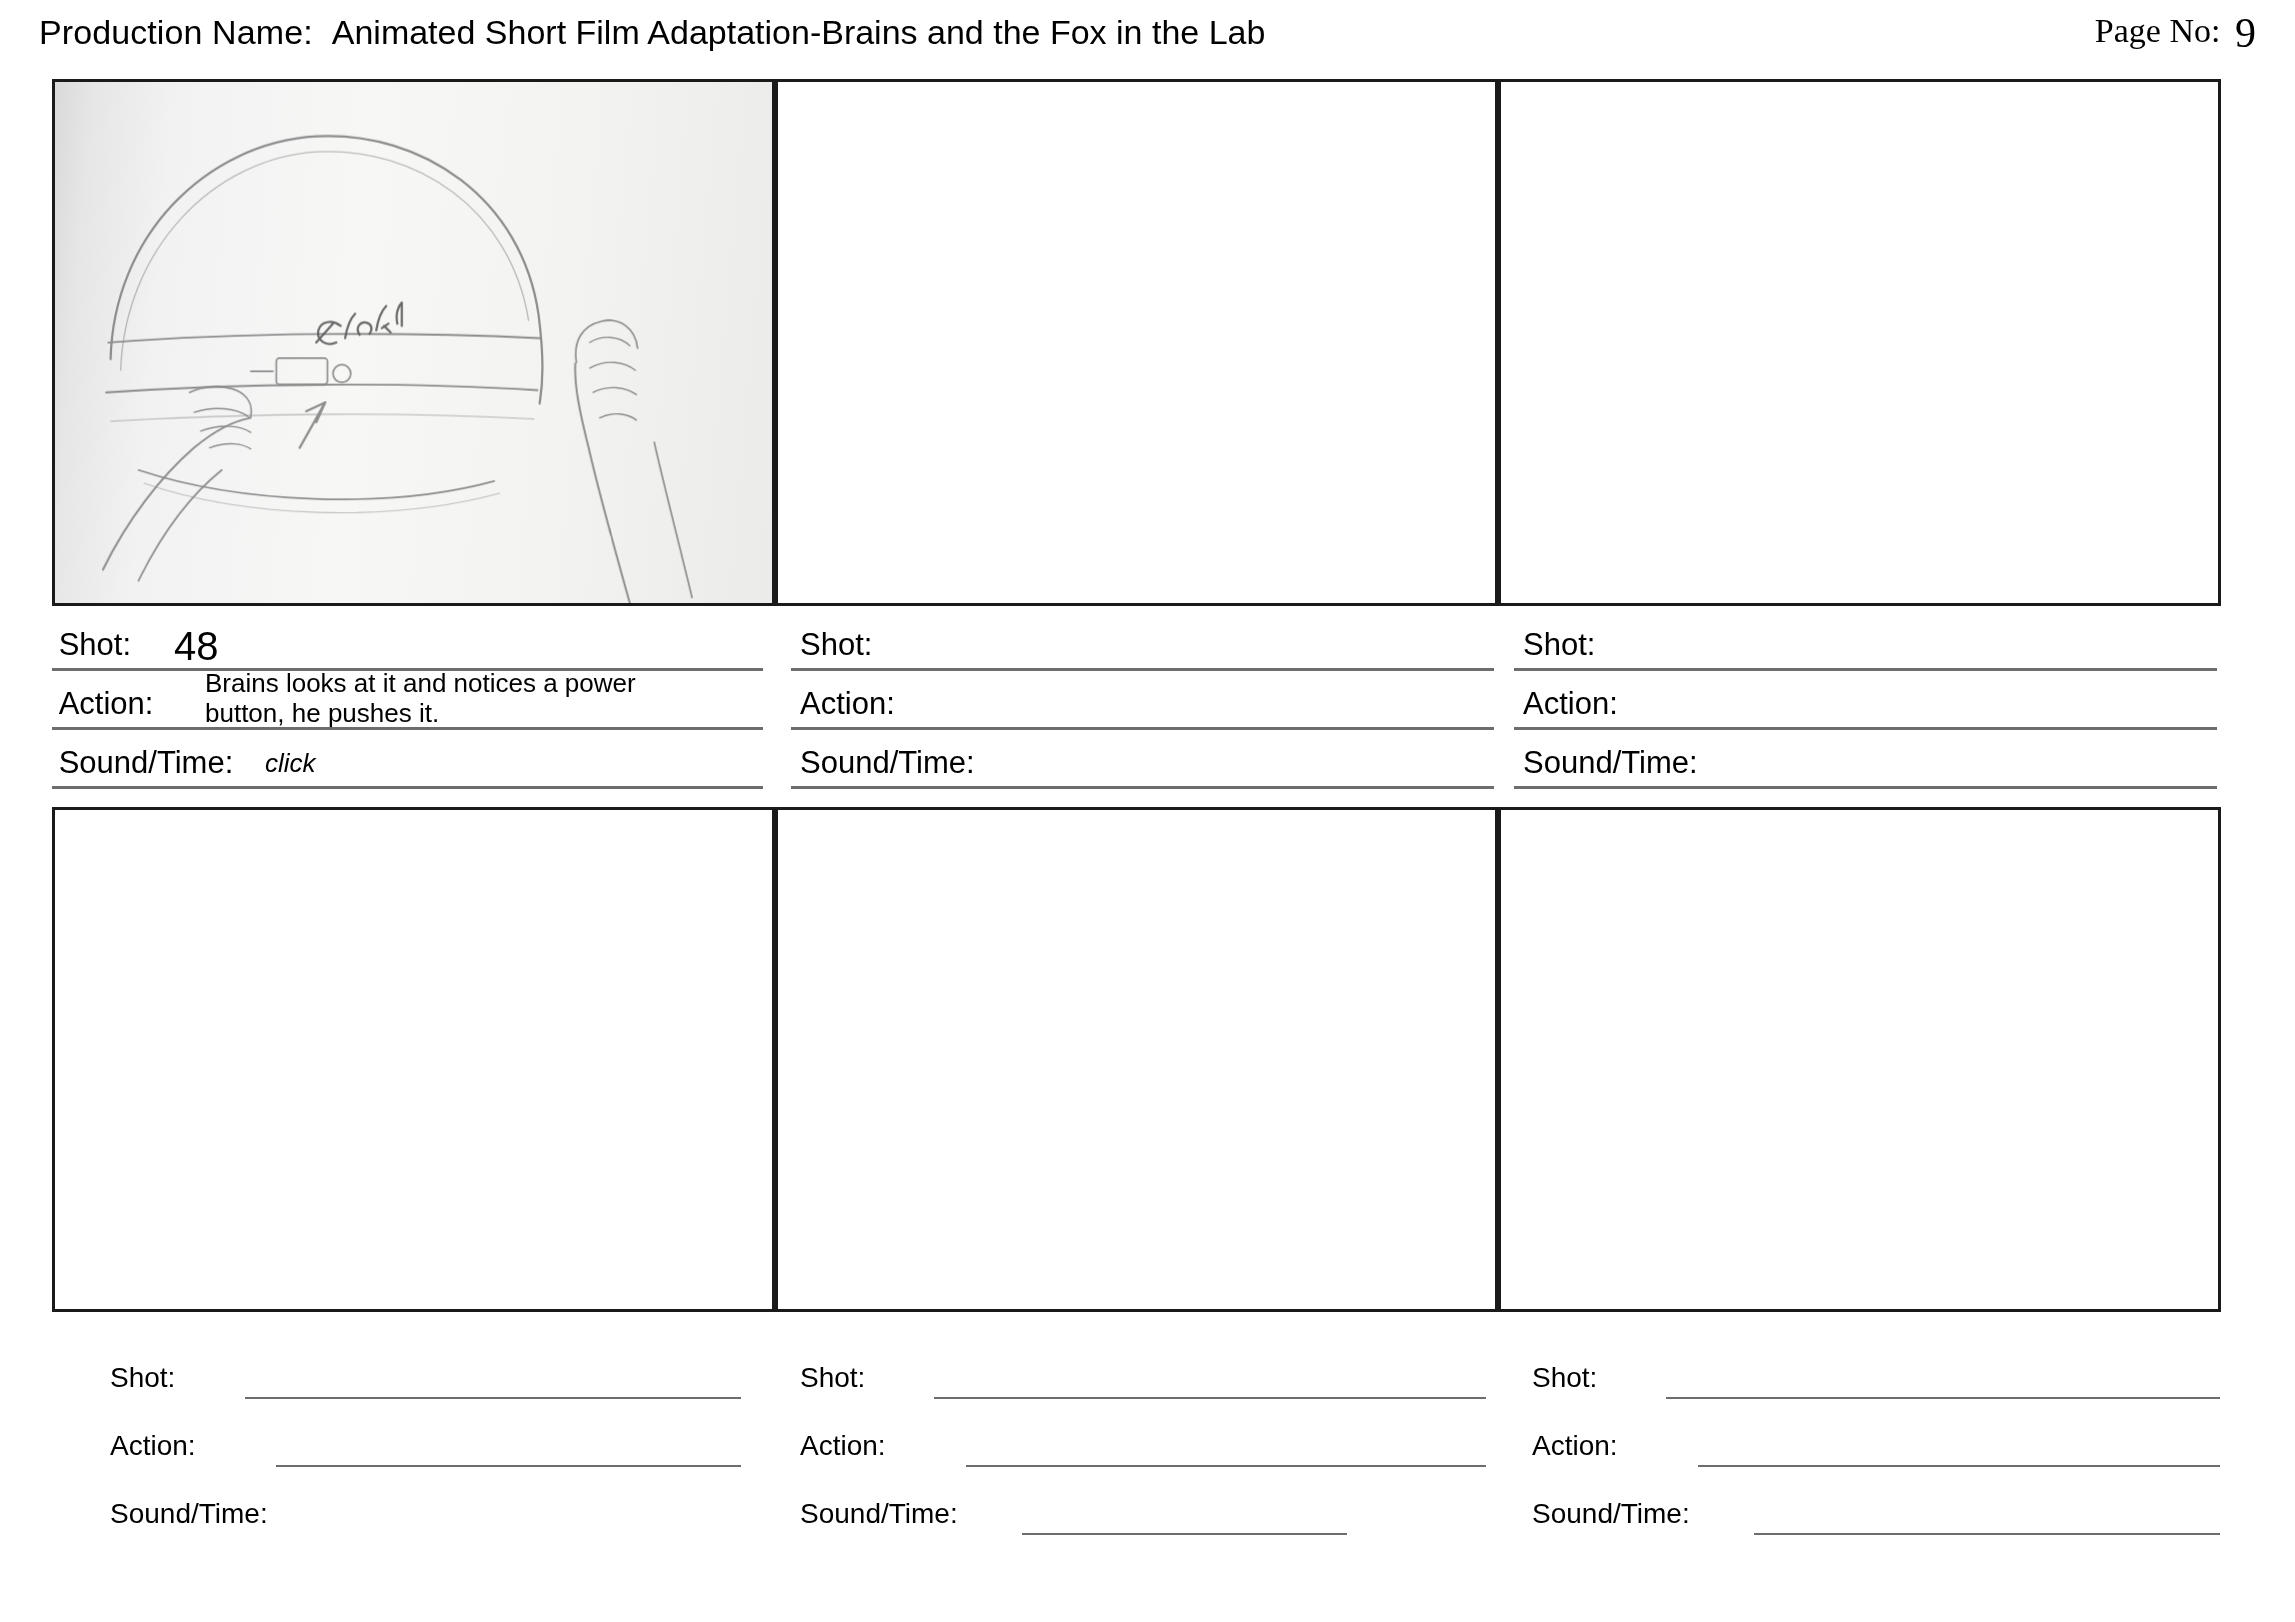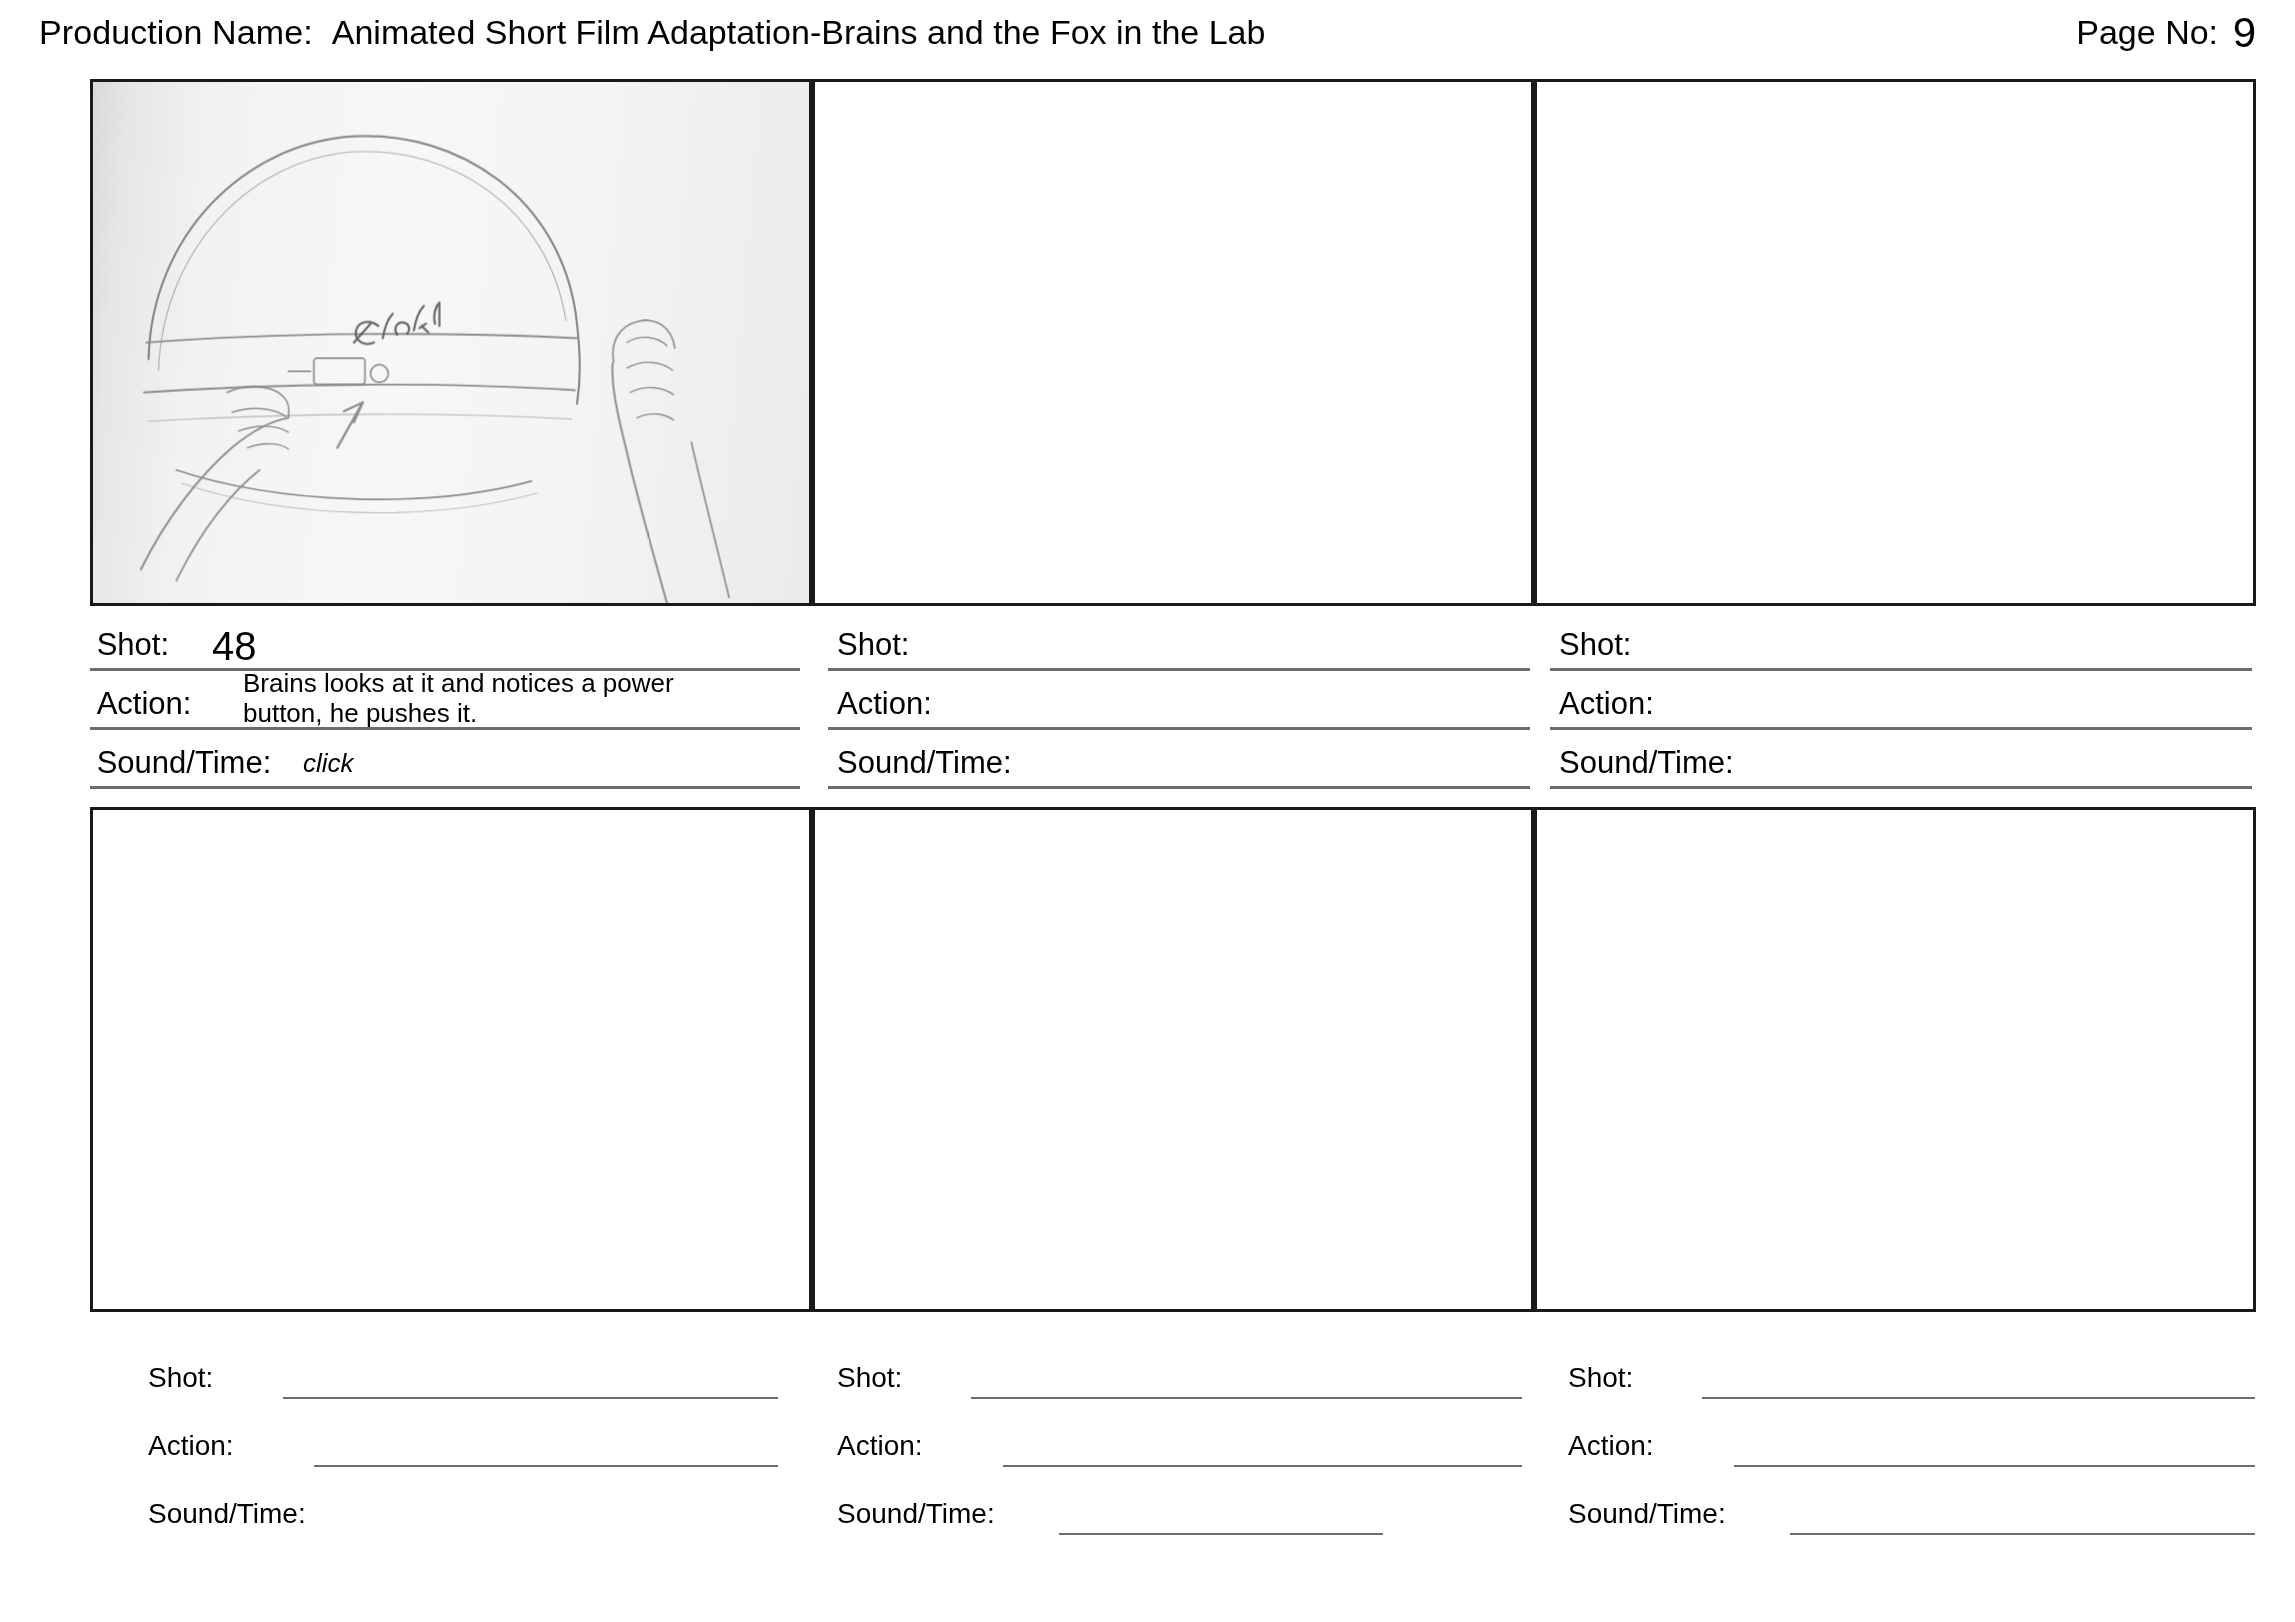--- a/index.html
+++ b/index.html
@@ -41,41 +41,41 @@
     font-size: 34px;
     letter-spacing: 0.1px;
   }
   .hdr-value {
     font-size: 34px;
     margin-left: 19px;
     text-align: center;
   }
   .header-right {
     display: flex;
-    align-items: center;
+    align-items: flex-start;
+    font-family: Liberation Serif, serif;
   }
   .page-no-label {
     font-size: 34px;
   }
   .page-no-value {
     font-size: 42px;
     margin-left: 14.6px;
     line-height: 1;
   }
 
   
   .grid {
     position: absolute;
     top: 79px;
     left: 52px;
     width: 2204px;
   }
   .row {
     display: flex;
-    margin-left: 38px;
   }
   .row-2 {
     margin-top: 14.6px;
   }
   .cell {
     width: 723px;
   }
 
   
   .frame {

